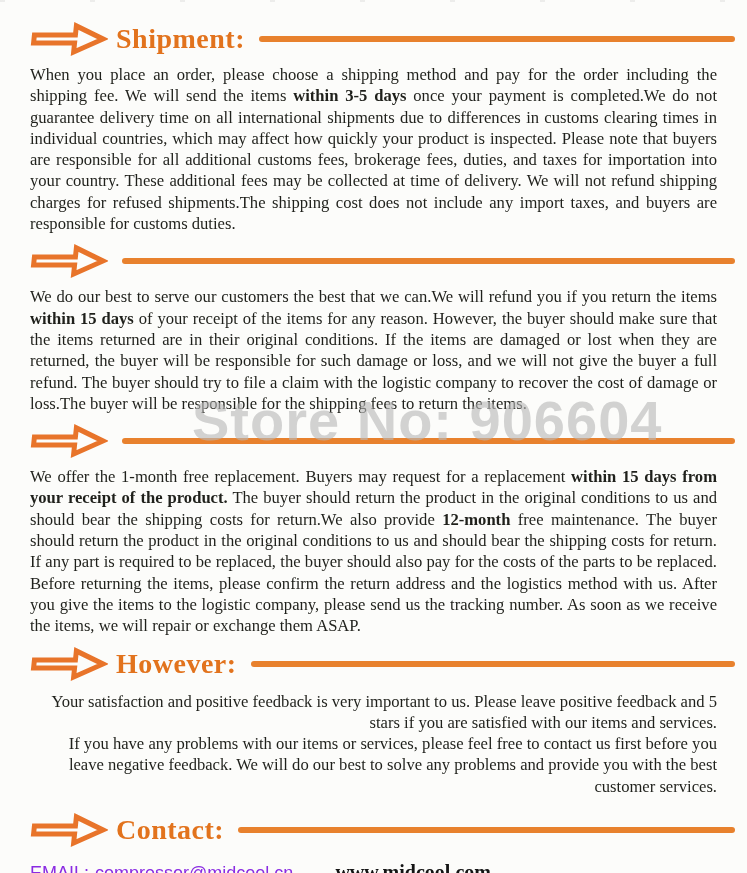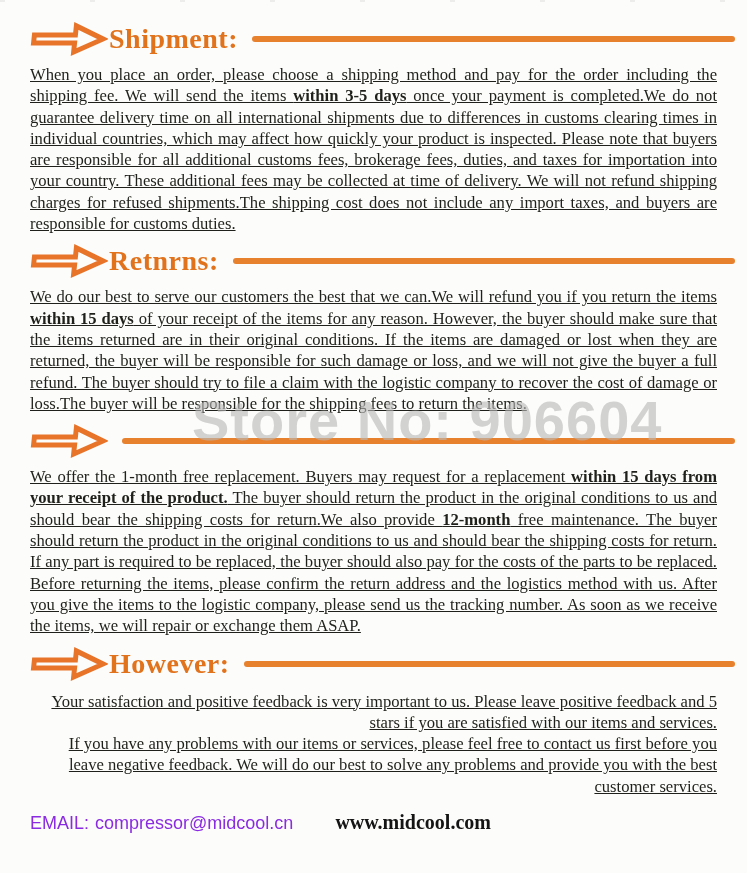--- a/index.html
+++ b/index.html
@@ -20,38 +20,37 @@
   .sec-head {
     display:flex; align-items:center;
     margin:10px -18px 8px 0;
   }
   .arrow-icon { flex:0 0 auto; width:78px; height:34px; transform:skewX(-6deg); }
   .sec-title {
     color:var(--accent-text,#e2731d);
     font-weight:bold;
     font-size:28px;
     line-height:34px;
-    margin-left:1px;
+    margin-left:8px;
     white-space:nowrap;
     letter-spacing:.5px;
   }
   .rule {
     flex:1 1 auto; height:6px;
     background:var(--accent-line,#e8812d);
     border-radius:3px;
     margin-left:14px;
     min-width:30px;
   }
   .para {
     font-size:16.6px;
     line-height:21.3px;
     color:#1f201b;
     text-align:justify;
     margin:8px 0 0 0;
-    text-decoration:underline;
   }
   .para + .para { margin-top:0; }
   .align-left .para { text-align:right; }
   .para b { font-weight:bold; }
 
   .sec-shipment  .para { margin-top:6px; }
   .sec-returns   .para { margin-top:4px; }
   .sec-warranty  .para { margin-top:5px; }
   .sec-feedback  .para { margin-top:10px; }
   .sec-feedback  .para + .para { margin-top:0; }
@@ -104,21 +103,20 @@
       <div class="rule"></div>
     </div>
     <p class="para"><span>When you place an order, please choose a shipping method and pay for the order including the shipping fee. We will send the items </span><b>within 3-5 days</b><span> once your payment is completed.We do not guarantee delivery time on all international shipments due to differences in customs clearing times in individual countries, which may affect how quickly your product is inspected. Please note that buyers are responsible for all additional customs fees, brokerage fees, duties, and taxes for importation into your country. These additional fees may be collected at time of delivery. We will not refund shipping charges for refused shipments.The shipping cost does not include any import taxes, and buyers are responsible for customs duties.</span></p>
   </div>
 
   <div class="sec sec-returns">
     <div class="sec-head">
       <svg class="arrow-icon" viewBox="0 0 78 34">
         <path d="M4 13 L45 13 L45 4 L73 17 L45 30 L45 21 L4 21 Z" fill="none" stroke="#e8742a" stroke-width="5" stroke-linejoin="miter"></path>
       </svg>
-      <span class="sec-title">Retnrns:</span>
       <div class="rule"></div>
     </div>
     <p class="para"><span>We do our best to serve our customers the best that we can.We will refund you if you return the items </span><b>within 15 days</b><span> of your receipt of the items for any reason. However, the buyer should make sure that the items returned are in their original conditions. If the items are damaged or lost when they are returned, the buyer will be responsible for such damage or loss, and we will not give the buyer a full refund. The buyer should try to file a claim with the logistic company to recover the cost of damage or loss.The buyer will be responsible for the shipping fees to return the items.</span></p>
   </div>
 
   <div class="sec sec-warranty">
     <div class="sec-head">
       <svg class="arrow-icon" viewBox="0 0 78 34">
         <path d="M4 13 L45 13 L45 4 L73 17 L45 30 L45 21 L4 21 Z" fill="none" stroke="#e8742a" stroke-width="5" stroke-linejoin="miter"></path>
       </svg>
@@ -133,20 +131,27 @@
         <path d="M4 13 L45 13 L45 4 L73 17 L45 30 L45 21 L4 21 Z" fill="none" stroke="#e8742a" stroke-width="5" stroke-linejoin="miter"></path>
       </svg>
       <span class="sec-title">However:</span>
       <div class="rule"></div>
     </div>
     <p class="para"><span>Your satisfaction and positive feedback is very important to us.  Please leave positive feedback and 5 stars if you are satisfied with our items and services.</span></p>
     <p class="para"><span>If you have any problems with our items or services, please feel free to contact us first before you leave negative feedback.  We will do our best to solve any problems and provide you with the best customer services.</span></p>
   </div>
 
   <div class="sec sec-contact">
+    <div class="sec-head">
+      <svg class="arrow-icon" viewBox="0 0 78 34">
+        <path d="M4 13 L45 13 L45 4 L73 17 L45 30 L45 21 L4 21 Z" fill="none" stroke="#e8742a" stroke-width="5" stroke-linejoin="miter"></path>
+      </svg>
+      <span class="sec-title">Contact:</span>
+      <div class="rule"></div>
+    </div>
     <div class="contact-row">
       <span class="email-line"><span class="email-label">EMAIL:</span><span>compressor@midcool.cn</span></span>
       <span class="website">www.midcool.com</span>
     </div>
   </div>
 
 </div>
 
 <div class="watermark">Store No: 906604</div>
 

